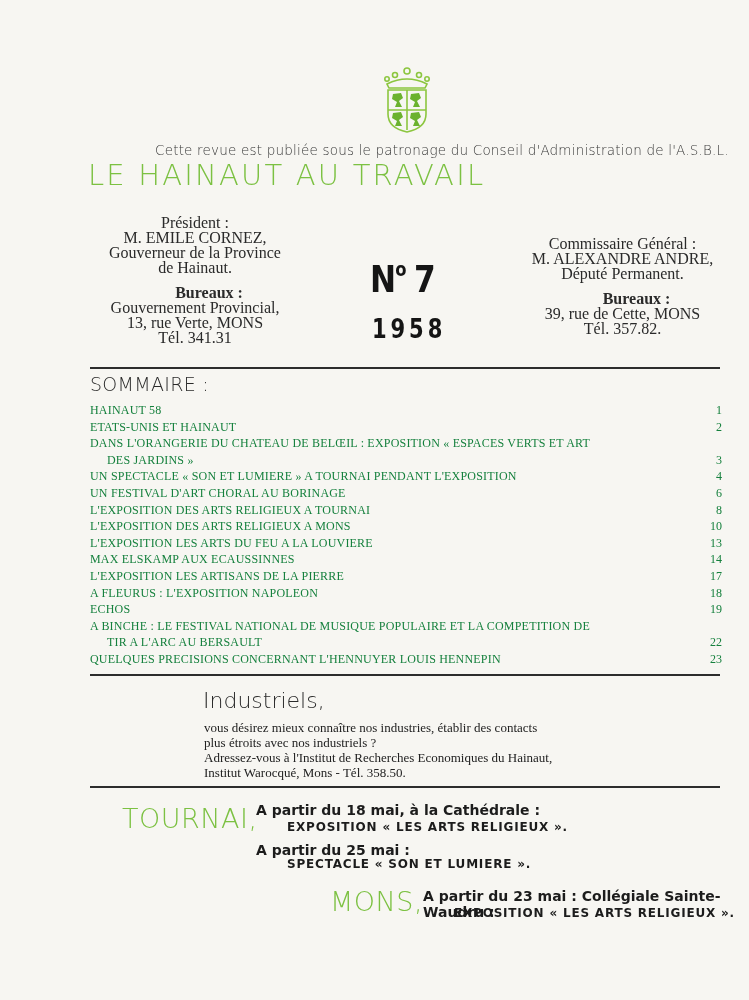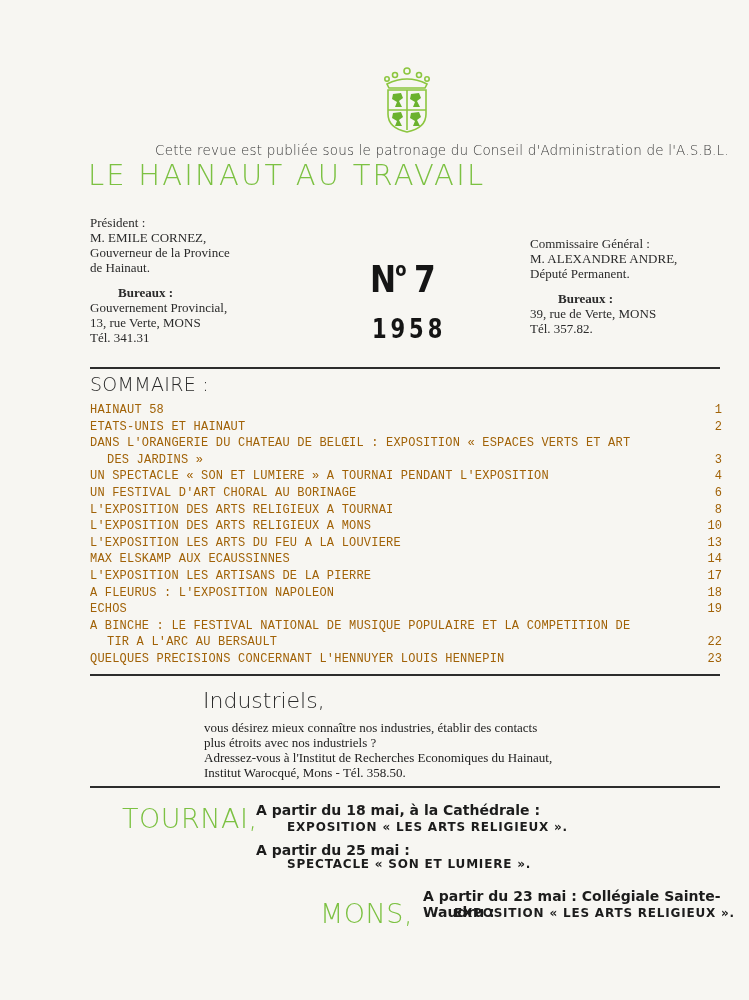--- a/index.html
+++ b/index.html
@@ -23,21 +23,21 @@
       text-align: right; white-space: nowrap;
     }
     #title {
       left: 88px; top: 158px; width: 640px;
       font-family: "DejaVu Sans", sans-serif;
       font-size: 29px; font-weight: 300; letter-spacing: 2.2px;
       color: #7cc142; white-space: nowrap;
       transform: scaleX(1.0);
     }
 
-    .colblock { font-size: 13px; line-height: 15px; color: #2a2a2a; }
+    .colblock { text-align: center; font-size: 16px; line-height: 15px; color: #2a2a2a; }
     .colblock .gap { height: 10px; }
     .colblock b { font-weight: bold; margin-left: 28px; }
     #left-col { left: 90px; top: 215px; width: 210px; }
     #right-col { left: 530px; top: 236px; width: 185px; }
 
     #issue {
       left: 370px; top: 257px; width: 80px;
       font-family: "DejaVu Sans", sans-serif; font-weight: bold;
       font-size: 38px; color: #151515; text-align: left; letter-spacing: -1px;
       transform: scaleX(0.82); transform-origin: left top;
@@ -51,21 +51,21 @@
     }
 
     .rule { left: 90px; width: 630px; height: 0; border-top: 2px solid #2d2d2d; }
 
     #sommaire-title {
       left: 90px; top: 373px;
       font-family: "DejaVu Sans", sans-serif; font-weight: 300;
       font-size: 19px; color: #2a2a2a; letter-spacing: 0.3px; text-align: right;
     }
     #toc { left: 90px; top: 402px; width: 632px;
-      font-family: Liberation Mono, monospace; font-size: 12px; color: #a16207; }
+      font-family: Liberation Serif, serif; font-size: 12px; color: #15803d; }
     .toc-row { display: flex; justify-content: space-between; align-items: flex-end; line-height: 16.6px; }
     .toc-row .t { flex: 1; padding-right: 30px; letter-spacing: 0.2px; }
     .toc-row .t .cont { display: block; padding-left: 17px; }
     .toc-row .p { width: 30px; text-align: right; }
 
     #ind-title {
       left: 203px; top: 688px;
       font-family: "DejaVu Sans", sans-serif; font-weight: 300;
       font-size: 22px; color: #2a2a2a;
     }
@@ -74,21 +74,21 @@
       font-size: 13px; line-height: 15px; color: #222;
     }
 
     .city {
       font-family: "DejaVu Sans", sans-serif; font-weight: 300;
       font-size: 27px; color: #7cc142; letter-spacing: 0.5px;
     }
     .evt { font-family: "DejaVu Sans", sans-serif; font-weight: bold; font-size: 14px; color: #1c1c1c; }
     .evt.big { font-size: 12px; letter-spacing: 0.8px; }
     #tournai-label { left: 122px; top: 803px; }
-    #mons-label { left: 320px; top: 886px; margin-top: 12px; }
+    #mons-label { left: 330px; top: 886px; }
   </style>
 </head>
 <body>
 
 <div id="crest" class="abs">
   <svg width="48" height="68" viewBox="0 0 48 68">
     <g fill="none" stroke="#8cc63f" stroke-width="1.6">
       <circle cx="24" cy="5" r="3"></circle>
       <circle cx="12" cy="9" r="2.5"></circle>
       <circle cx="36" cy="9" r="2.5"></circle>
@@ -125,21 +125,21 @@
 
 <div id="issue" class="abs"><span>N</span><sup>o</sup><span>7</span></div>
 <div id="year" class="abs">1958</div>
 
 <div id="right-col" class="abs colblock">
   <div>Commissaire Général :</div>
   <div>M. ALEXANDRE ANDRE,</div>
   <div>Député Permanent.</div>
   <div class="gap"></div>
   <div><b>Bureaux :</b></div>
-  <div>39, rue de Verte, MONS</div>
+  <div>39, rue de Cette, MONS</div>
   <div>Tél. 357.82.</div>
 </div>
 
 <div class="abs rule" style="top:367px;"></div>
 
 <div id="sommaire-title" class="abs">SOMMAIRE :</div>
 <div id="toc" class="abs">
     <div class="toc-row">
       <div class="t"><span>HAINAUT 58</span></div>
       <div class="p">1</div>

